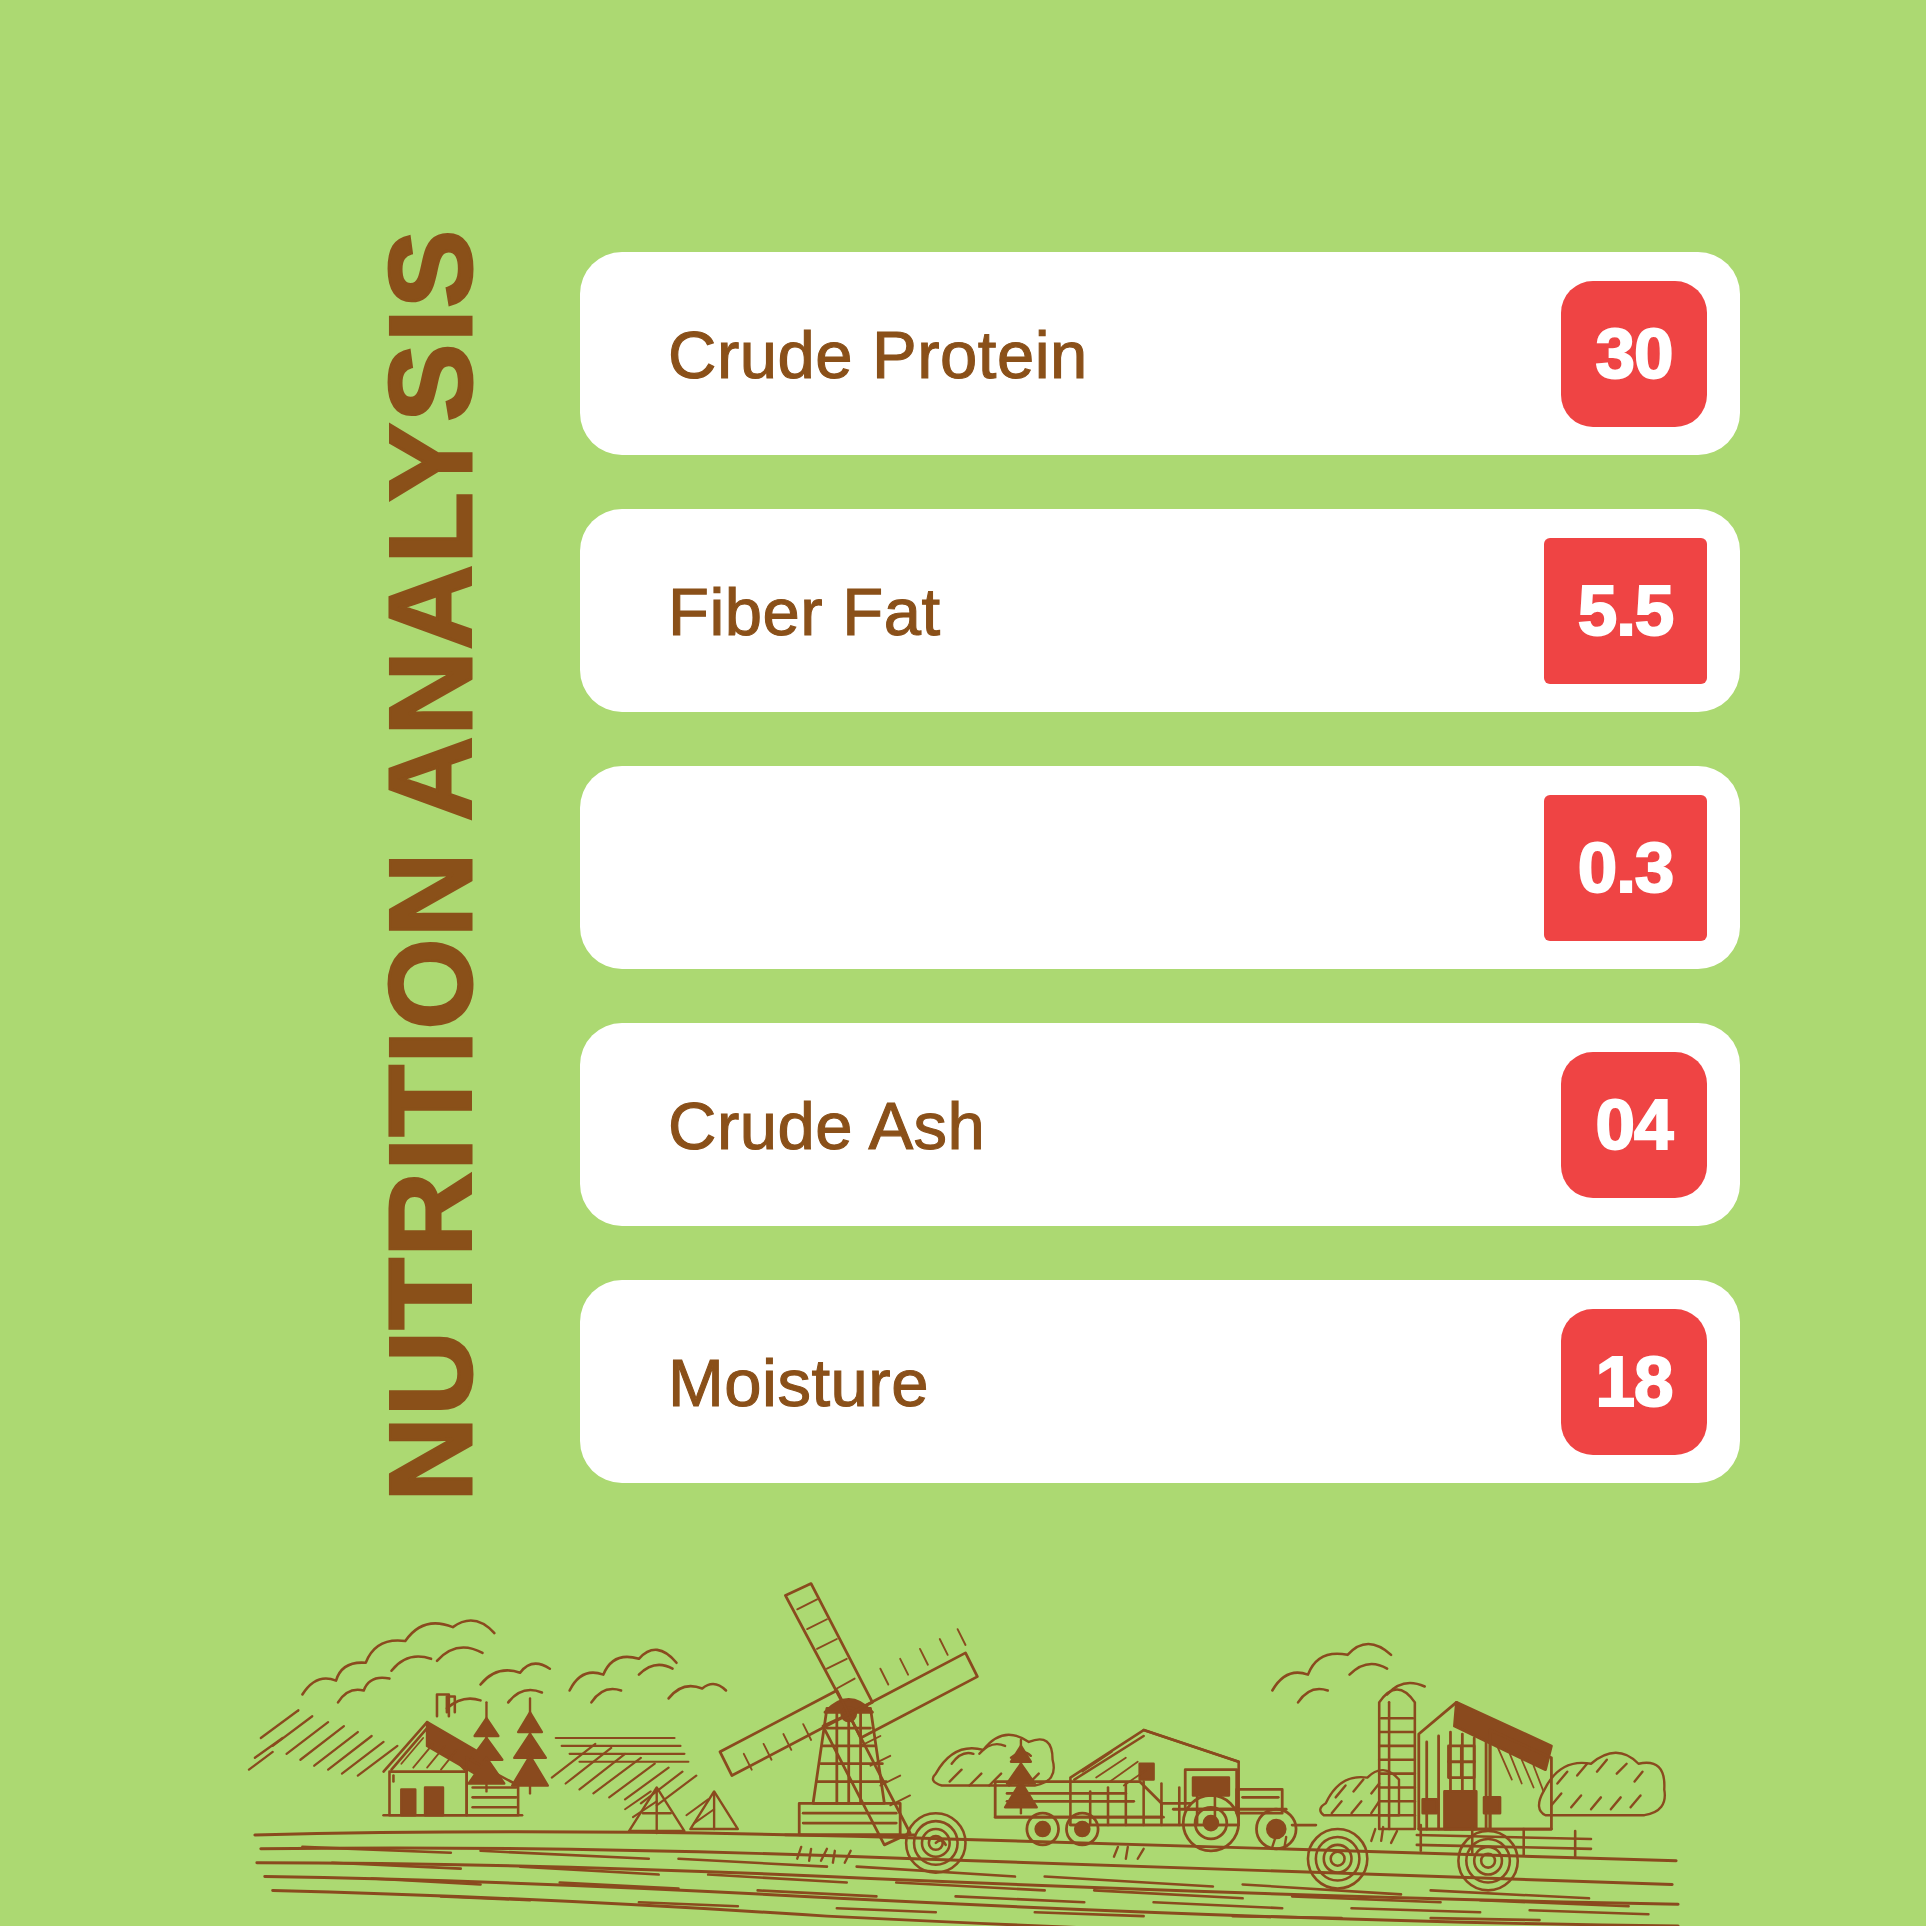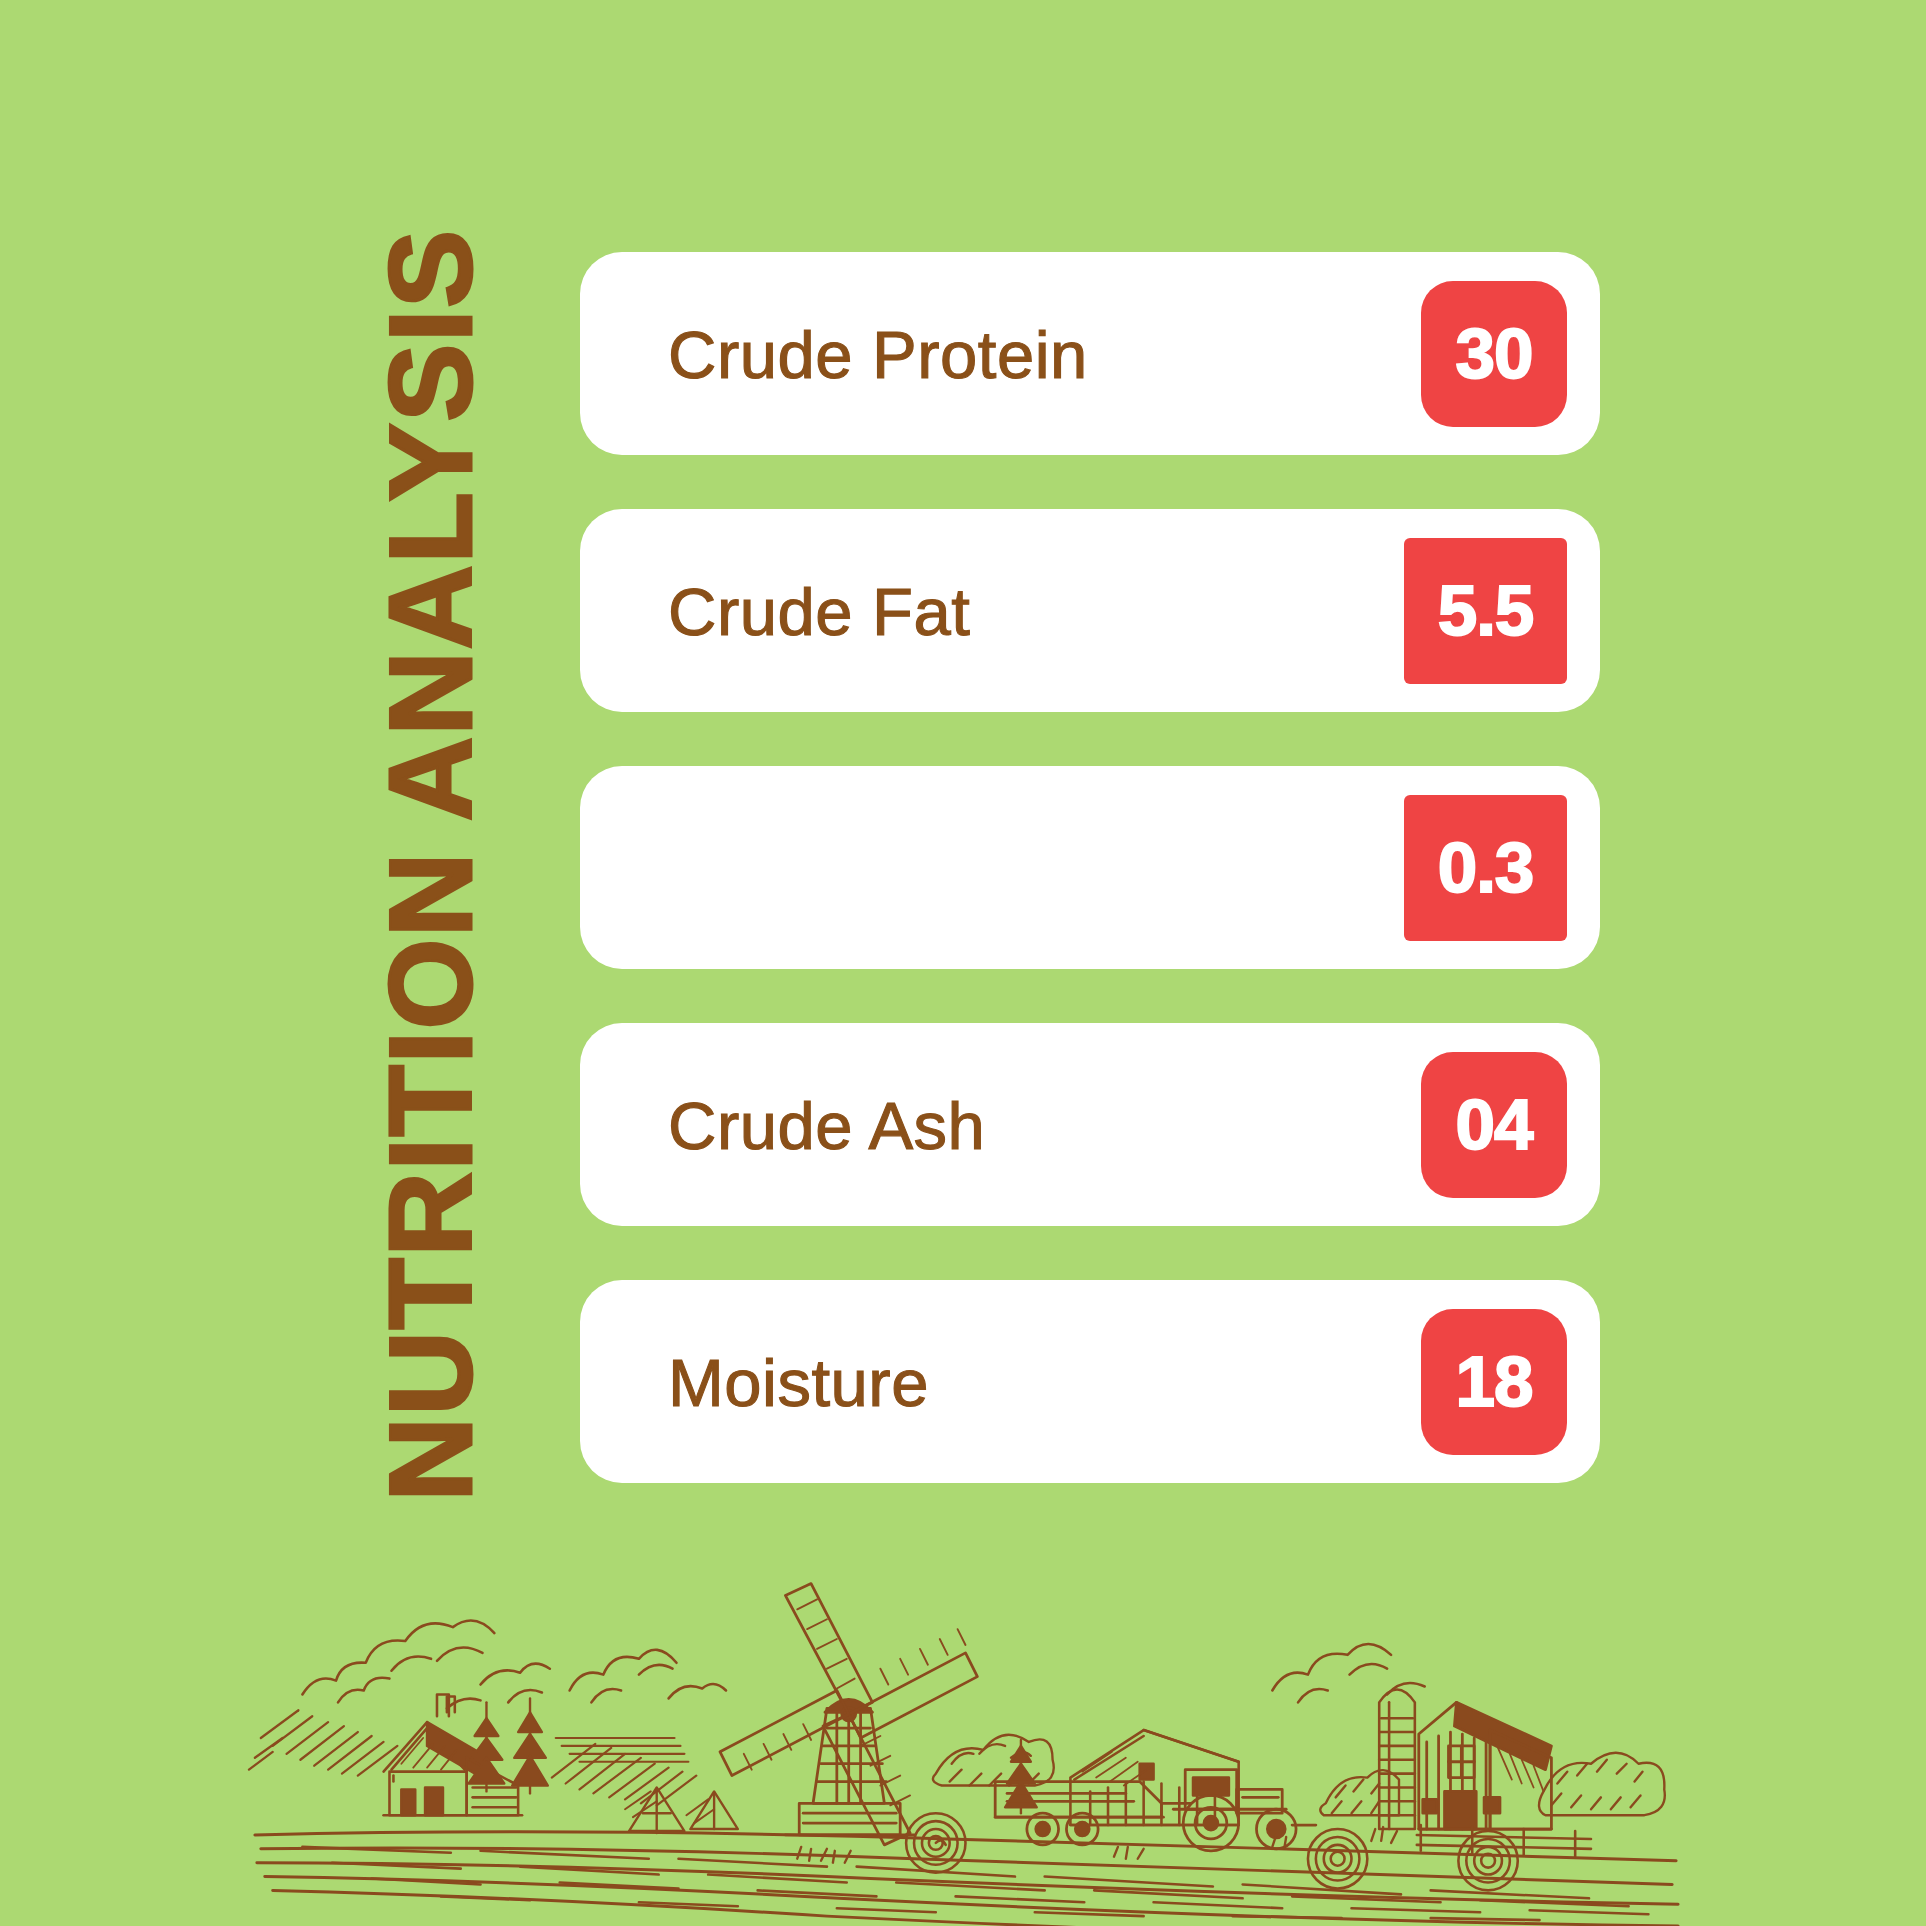--- a/index.html
+++ b/index.html
@@ -52,21 +52,21 @@
   
   #rows {
     position: absolute;
     left: 580px;
     top: 252px;
     width: 960px;
   }
   .row-card {
     position: relative;
     box-sizing: border-box;
-    width: 1020px;
+    width: 1160px;
     height: 203px;
     background: #FFFFFF;
     border-radius: 42px;
     margin-bottom: 54px;
     display: flex;
     align-items: center;
     padding-left: 32px;
   }
   .row-card:last-child { margin-bottom: 16px; }
 
@@ -128,21 +128,21 @@
   </div>
 
   <div id="rows">
 
     <div class="row-card">
       <span class="row-label">Crude Protein</span>
       <span class="row-badge">30</span>
     </div>
 
     <div class="row-card">
-      <span class="row-label">Crude Fat</span>
+      <span class="row-label">Fiber Fat</span>
       <span class="row-badge wide">5.5</span>
     </div>
 
     <div class="row-card">
       <span class="row-badge wide">0.3</span>
     </div>
 
     <div class="row-card">
       <span class="row-label">Crude Ash</span>
       <span class="row-badge">04</span>

